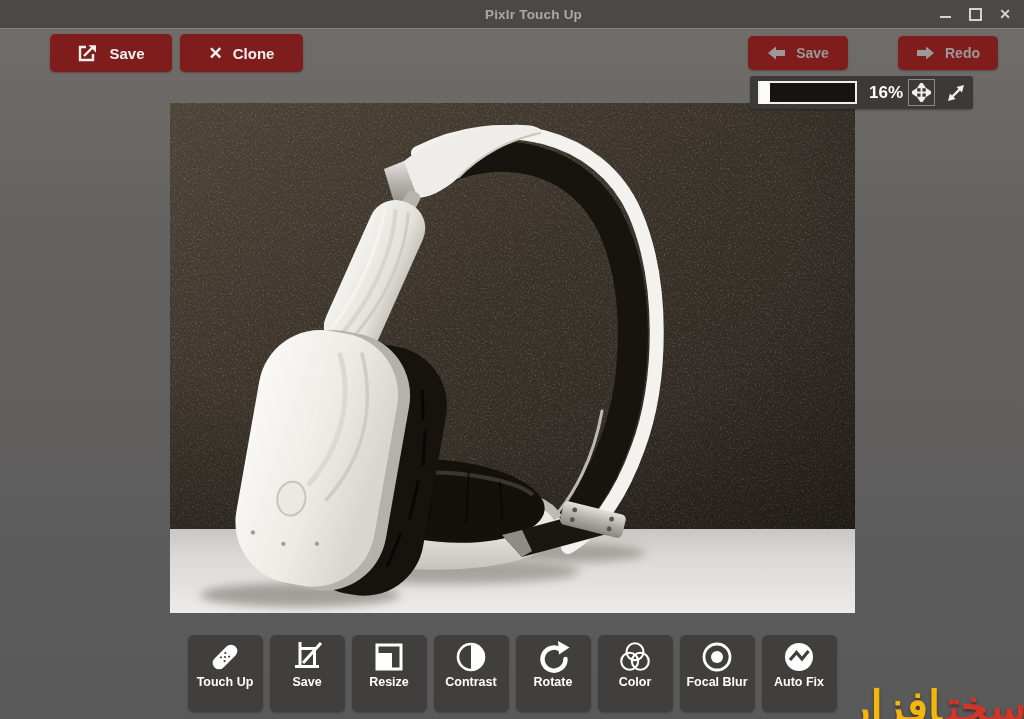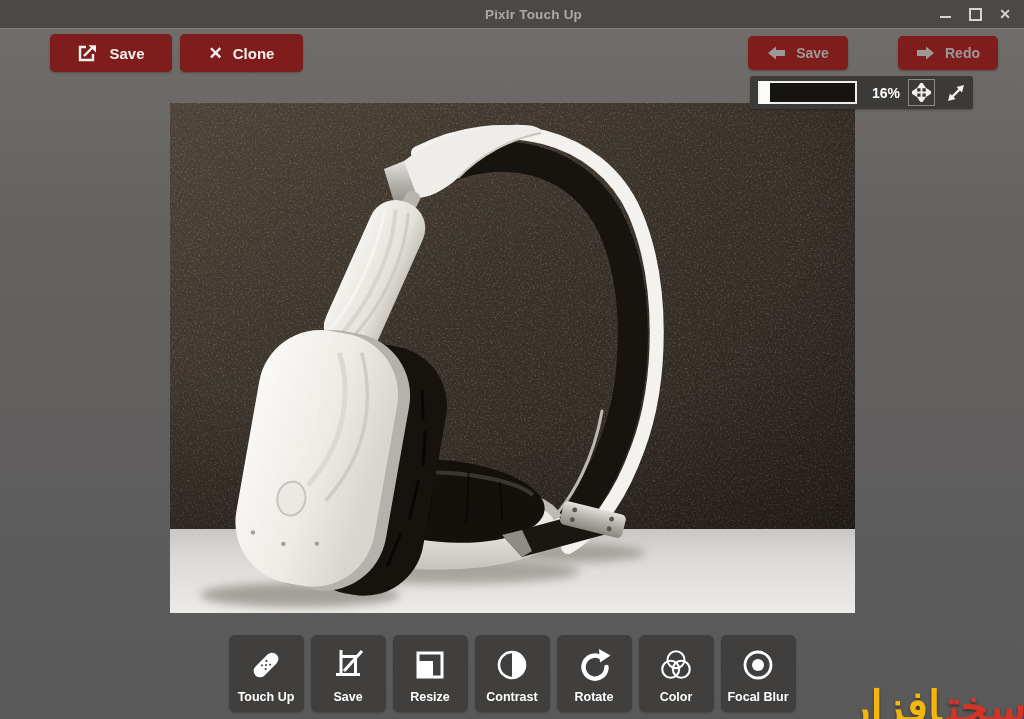--- a/index.html
+++ b/index.html
@@ -34,39 +34,39 @@
   
   .zoom-panel{
     position:absolute;left:750px;top:76px;width:223px;height:33px;
     background:#3b3a38;border-radius:3px;display:flex;align-items:center;z-index:6;
     box-shadow:0 1px 2px rgba(0,0,0,.3);
   }
   .slider-track{
     margin-left:8px;width:95px;height:19px;border:2px solid #efeeec;background:#151413;position:relative;
   }
   .slider-handle{position:absolute;left:0;top:-2px;width:10px;height:23px;background:#fcfcfb;}
-  .zoom-pct{color:#ffffff;font-weight:700;font-size:14px;margin-left:11px;width:36px;text-align:center;}
+  .zoom-pct{color:#ffffff;font-weight:700;font-size:17px;margin-left:11px;width:36px;text-align:center;}
   .pan-box{width:25px;height:25px;border:1px solid #8b8987;margin-left:4px;display:flex;align-items:center;justify-content:center;}
   .expand-box{width:25px;height:25px;margin-left:8px;display:flex;align-items:center;justify-content:center;}
   
   .canvas{position:absolute;left:170px;top:103px;width:685px;height:510px;z-index:2;}
   .canvas svg{display:block;}
   
   .toolbar{
     position:absolute;left:0;top:635px;width:1024px;
     display:flex;justify-content:center;gap:7px;z-index:5;
   }
   .tool{
     width:75px;height:77px;background:#403f3d;border-radius:6px;
     display:flex;flex-direction:column;align-items:center;
     color:#ffffff;font-size:12.5px;font-weight:700;
     box-shadow:0 1px 2px rgba(0,0,0,.25);
   }
   .tool .ticon{flex:1;display:flex;align-items:center;justify-content:center;padding-top:4px;}
-  .tool .tlabel{padding-bottom:8px;white-space:nowrap;}
+  .tool .tlabel{padding-bottom:23px;white-space:nowrap;}
   
   .watermark{
     position:absolute;right:-2px;bottom:-10px;direction:rtl;z-index:20;
     font-weight:700;font-size:44px;line-height:1;white-space:nowrap;
     text-shadow:0 2px 3px rgba(0,0,0,.45);
   }
   .wm-right{color:#d23528;}
   .wm-left{color:#f2b60c;margin-right:6px;}
 </style>
 </head>
@@ -335,19 +335,28 @@
   <div class="tool">
     <div class="ticon">
       <svg width="34" height="34" viewBox="0 0 34 34">
         <circle cx="17" cy="17" r="13" fill="none" stroke="#fff" stroke-width="2.8"></circle>
         <circle cx="17" cy="17" r="6" fill="#fff"></circle>
       </svg>
     </div>
     <div class="tlabel">Focal Blur</div>
   </div>
 
+  <div class="tool">
+    <div class="ticon">
+      <svg width="34" height="34" viewBox="0 0 34 34">
+        <circle cx="17" cy="17" r="14" fill="#fff"></circle>
+        <polyline points="8,20 14.5,12.5 20,19 26.5,11" fill="none" stroke="#403f3d" stroke-width="3.2"></polyline>
+      </svg>
+    </div>
+    <div class="tlabel">Auto Fix</div>
+  </div>
 
 
 </div>
 
 <div class="watermark" dir="rtl">
   <span class="wm-right">سخت</span><span class="wm-left">افزار</span>
 </div>
 
 </body></html>

